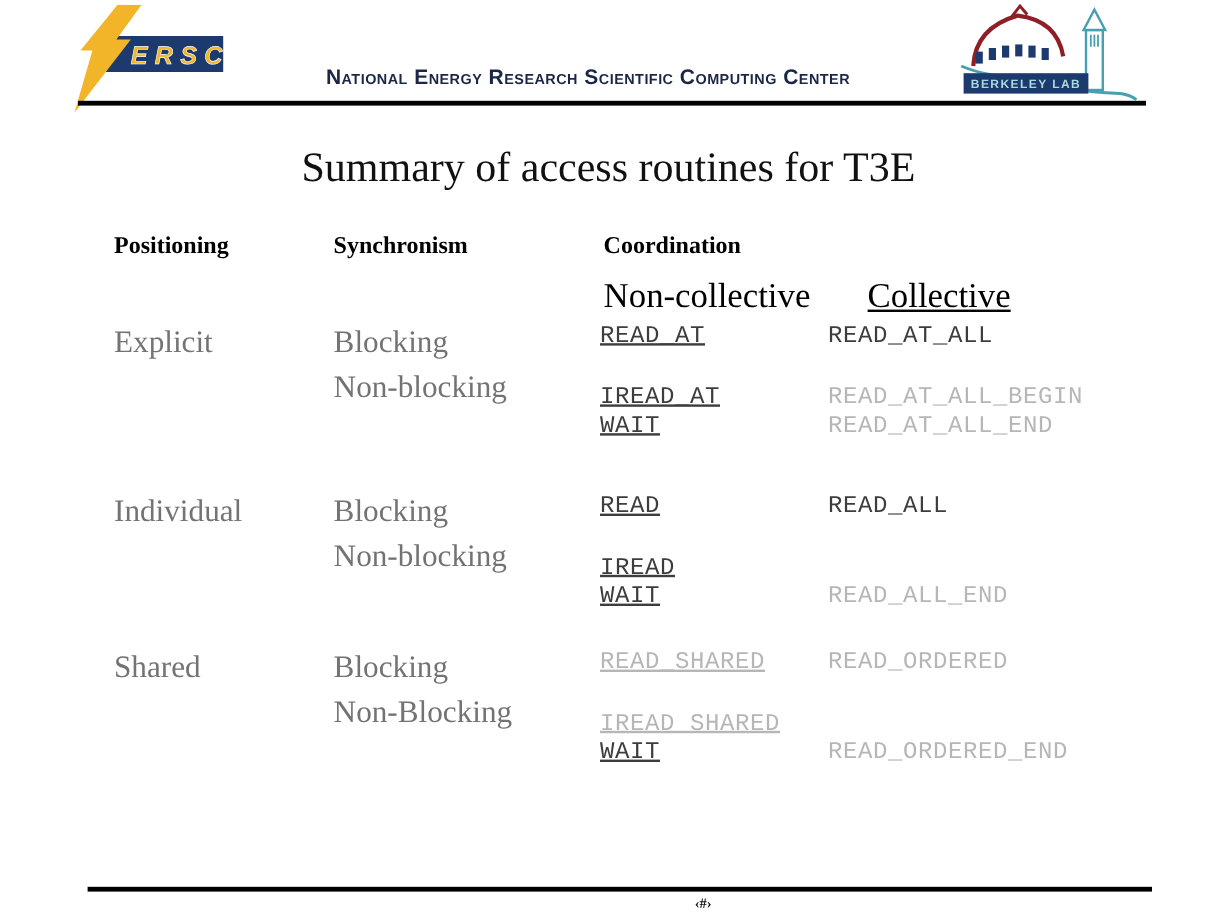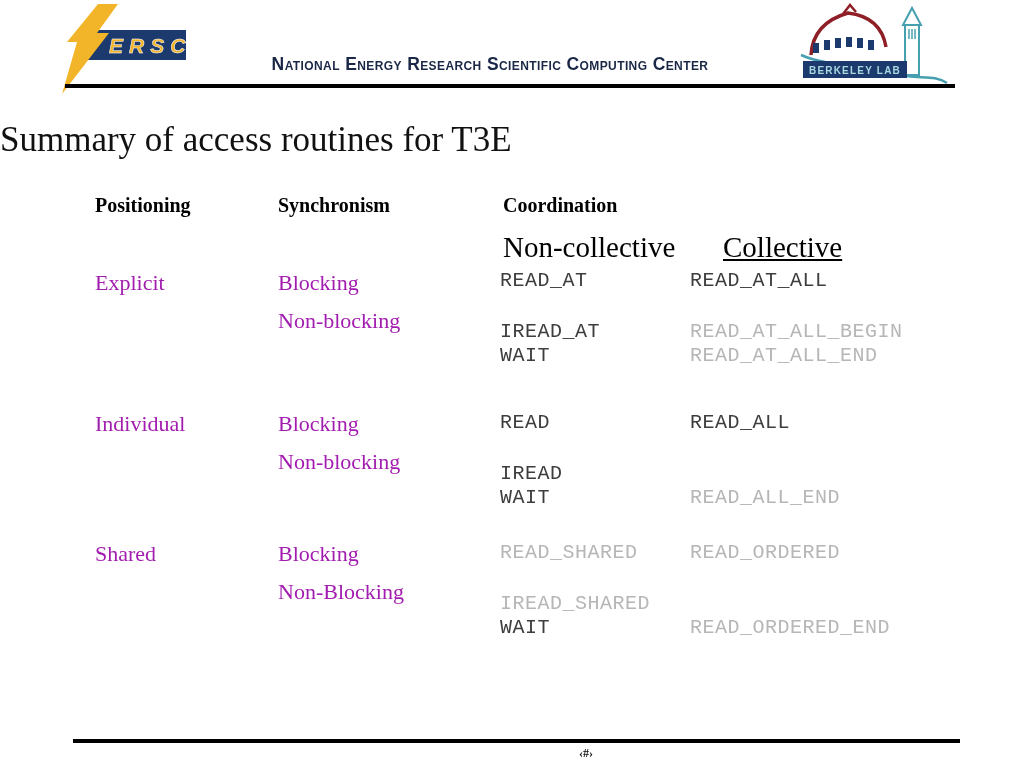--- a/index.html
+++ b/index.html
@@ -14,41 +14,41 @@
     left:180px;top:56px;width:620px;text-align:center;
     font-family:"Liberation Sans",sans-serif;font-weight:bold;
     font-variant:small-caps;font-size:17.5px;letter-spacing:.4px;
     color:var(--navy-text);
   }
   .header-rule{left:65px;top:84px;width:890px;height:4px;background:#000;}
   .nersc-logo{left:52px;top:4px;}
   .berkeley-logo{left:793px;top:3px;}
 
   
-  .slide-title{left:0;top:122px;width:1014px;font-size:35px;color:#111;}
+  .slide-title{left:0;top:122px;width:1014px;text-align:center;font-size:35px;color:#111;}
 
   
   .th{font-weight:bold;font-size:20px;}
   .h-pos{left:95px;top:195px;}
   .h-sync{left:278px;top:195px;}
   .h-coord{left:503px;top:195px;text-align:center;}
   .h-sub{font-size:29px;}
   .h-nc{left:503px;top:233px;}
   .h-col{left:723px;top:233px;text-decoration:underline;}
 
   
-  .cell{font-size:22px;color:#a21caf;}
+  .cell{font-size:26px;color:#737373;}
 
   
   .code{
     font-family:"Liberation Mono","DejaVu Sans Mono",monospace;
     font-size:20px;color:var(--code-dark);letter-spacing:.5px;
   }
   .code.dim{color:var(--code-dim);}
-  .nc-col{left:500px;}
+  .nc-col{left:500px;text-decoration:underline;}
   .c-col{left:690px;}
 
   
   .footer-rule{left:73px;top:739px;width:887px;height:4px;background:#000;}
   .footer-mark{left:560px;top:747px;width:52px;text-align:center;
     font-size:12px;font-weight:bold;color:#111;}
 </style>
 </head>
 <body>
 

